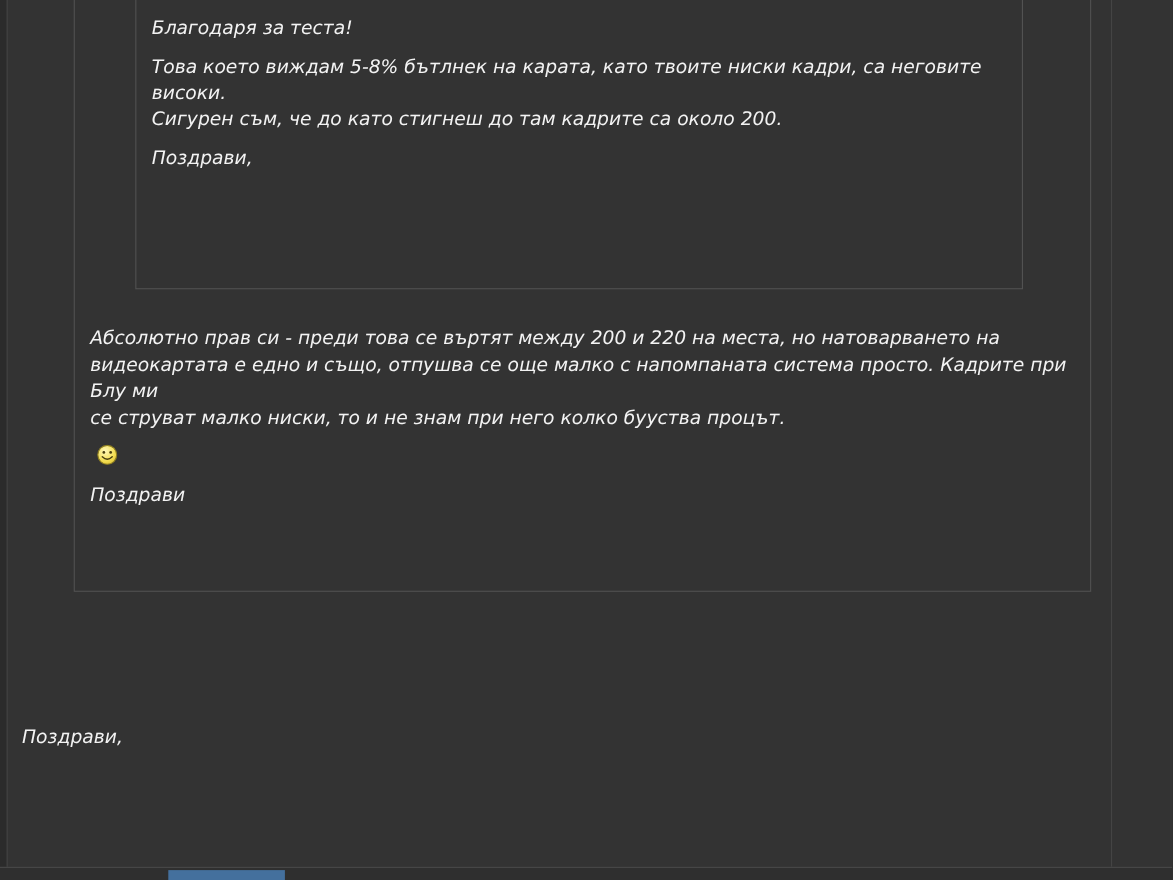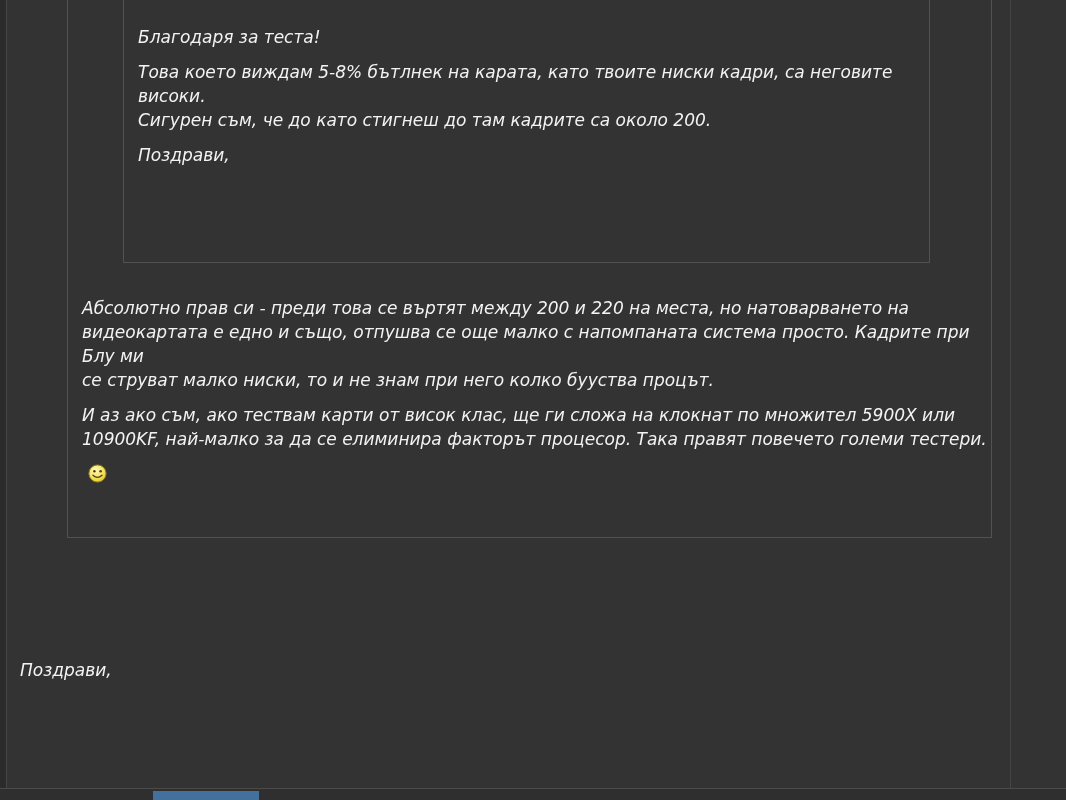--- a/index.html
+++ b/index.html
@@ -27,21 +27,21 @@
   }
   .quote-box {
     position: absolute;
     border: 1px solid #525252;
     background: transparent;
     box-sizing: border-box;
   }
   .outer-quote { left: 67px;  top: -30px; width: 925px; height: 568px; }
   .inner-quote { left: 123px; top: -30px; width: 807px; height: 293px; }
   .text-block { position: absolute; }
-  .tb-nested { left: 138px; top: 25px;  width: 785px; }
+  .tb-nested { left: 138px; top: 14px;  width: 785px; }
   .tb-reply  { left: 82px;  top: 296px; width: 905px; }
   .tb-main   { left: 20px;  top: 593px; width: 990px; }
   .para { white-space: pre-line; }
   .para + .para { margin-top: 11px; }
   .para.gap-large { margin-top: 65px; }
   .smiley {
     display: inline-block;
     width: 19px; height: 19px;
     margin-left: 6px;
     vertical-align: -3px;
@@ -75,35 +75,34 @@
     <div class="para">Благодаря за теста!</div>
     <div class="para">Това което виждам 5-8% бътлнек на карата, като твоите ниски кадри, са неговите високи.
 Сигурен съм, че до като стигнеш до там кадрите са около 200.</div>
     <div class="para">Поздрави,</div>
   </div>
 
   <div class="text-block tb-reply">
     <div class="para">Абсолютно прав си - преди това се въртят между 200 и 220 на места, но натоварването на
 видеокартата е едно и също, отпушва се още малко с напомпаната система просто. Кадрите при Блу ми
 се струват малко ниски, то и не знам при него колко бууства процът.</div>
-    <div class="para">И аз ако съм, ако тествам карти от висок клас, ще ги сложа на клокнат по множител 5900X или
-10900KF, най-малко за да се елиминира факторът процесор. Така правят повечето големи тестери.</div>
     <div class="para"><span class="smiley"><svg width="19" height="19" viewBox="0 0 19 19">
         <defs>
           <radialGradient id="smg" cx="0.38" cy="0.3" r="0.85">
             <stop offset="0" stop-color="#fff8b8"></stop>
             <stop offset="0.65" stop-color="#f2dc4e"></stop>
             <stop offset="1" stop-color="#d9b92e"></stop>
           </radialGradient>
         </defs>
         <circle cx="9.5" cy="9.5" r="8.6" fill="url(#smg)" stroke="#8f7f22" stroke-width="1"></circle>
         <circle cx="6.4" cy="7.3" r="1.25" fill="#4a3f10"></circle>
         <circle cx="12.6" cy="7.3" r="1.25" fill="#4a3f10"></circle>
         <path d="M5 11.2 Q9.5 15.6 14 11.2" fill="none" stroke="#4a3f10" stroke-width="1.3" stroke-linecap="round"></path>
       </svg></span></div>
+    <div class="para">Поздрави</div>
   </div>
 
   <div class="text-block tb-main">
     <div class="para gap-large">Поздрави,</div>
   </div>
 
   <div class="bottom-zone"></div>
   <div class="partial-blue"></div>
 
 </div>

